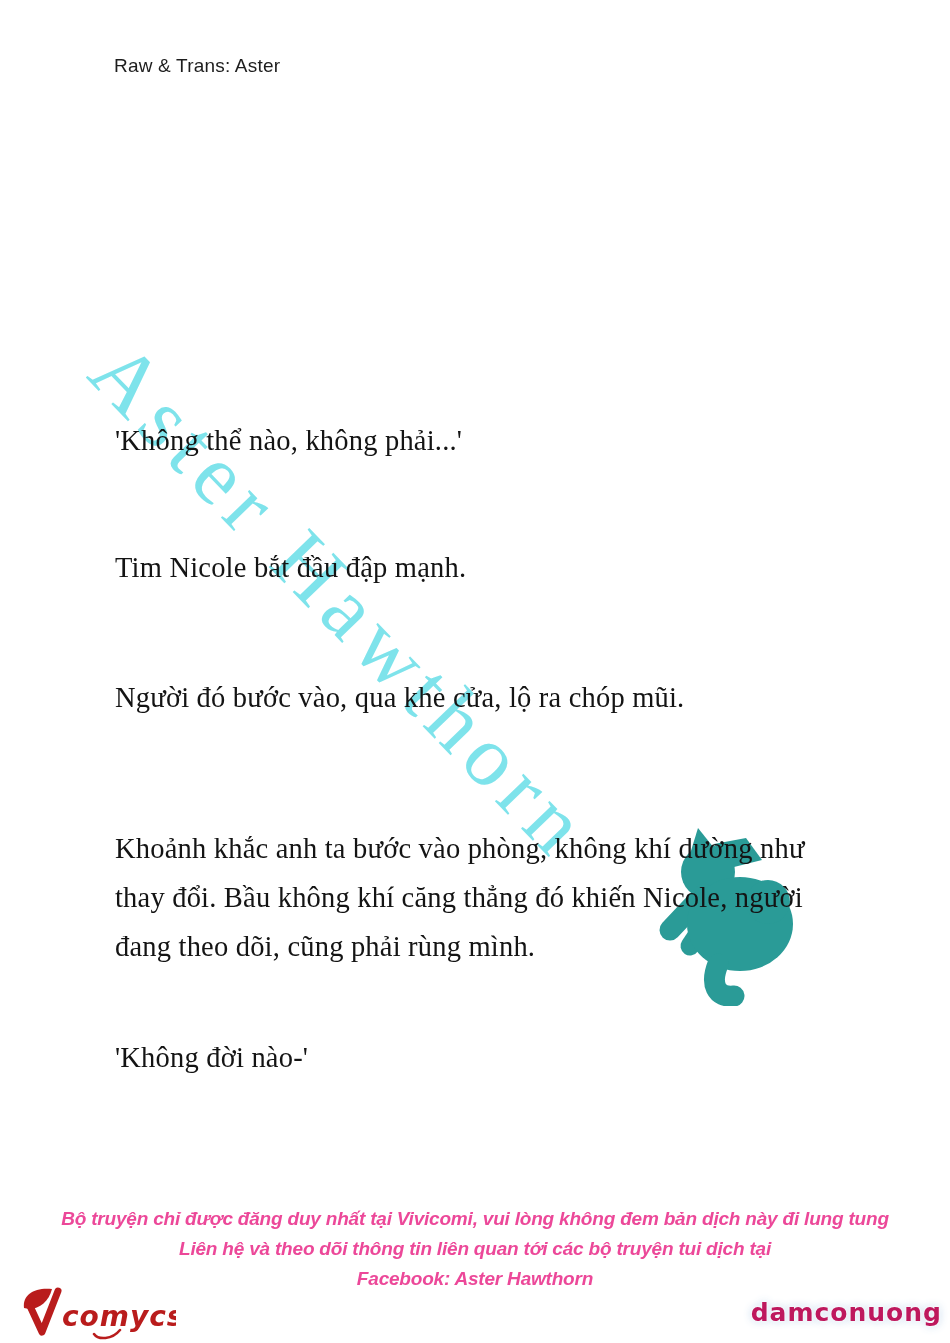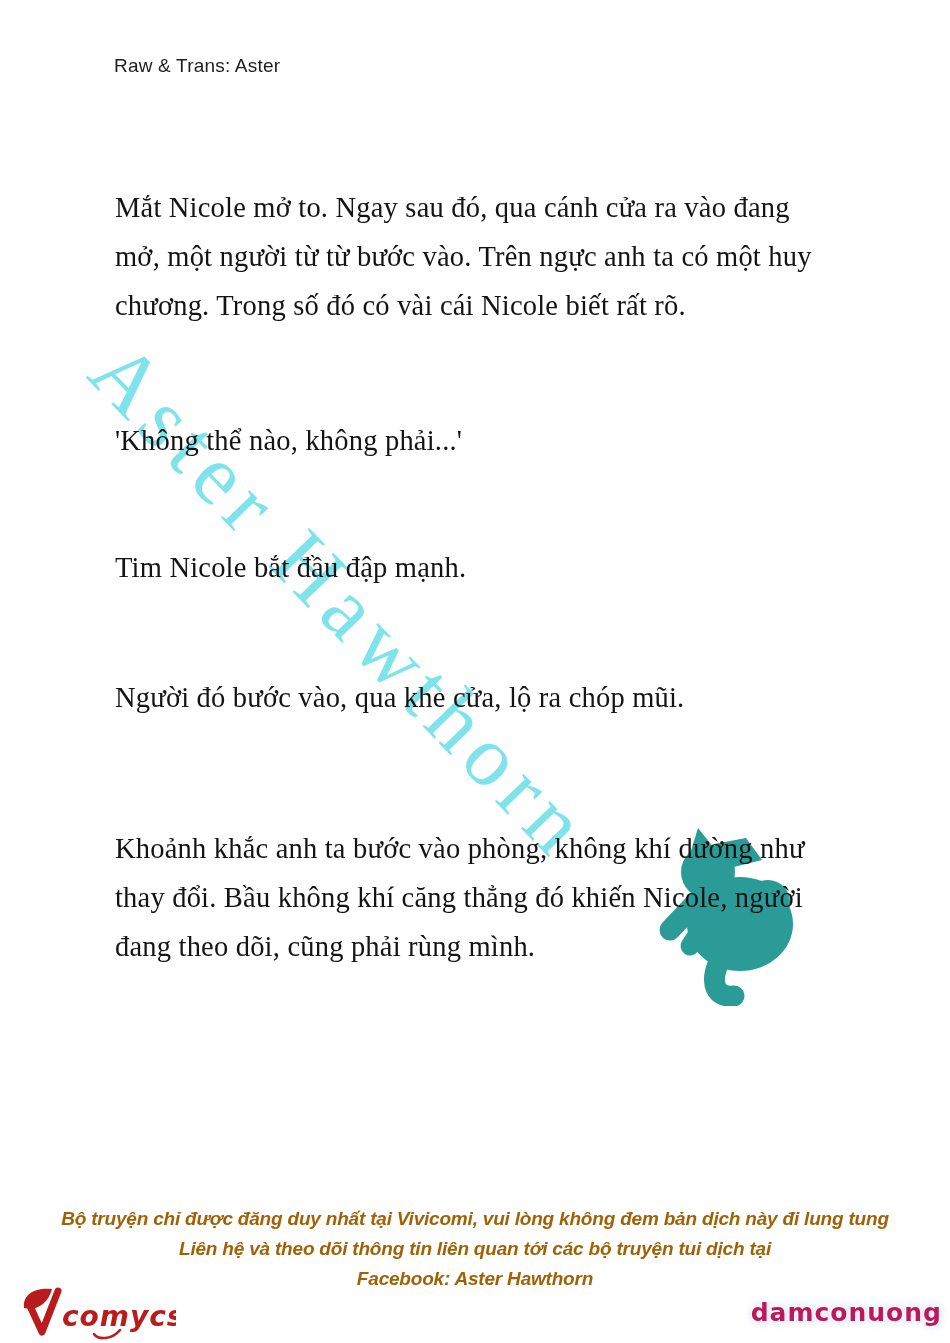--- a/index.html
+++ b/index.html
@@ -105,46 +105,44 @@
 
     <path d="M60,98 L44,122" stroke="currentColor" stroke-width="19" stroke-linecap="round" fill="none"></path>
 
     <ellipse cx="94" cy="100" rx="53" ry="47" fill="currentColor"></ellipse>
 
     <circle cx="122" cy="78" r="22" fill="currentColor"></circle>
 
     <path d="M72,140 C64,160 70,174 88,172" stroke="currentColor" stroke-width="21" stroke-linecap="round" fill="none"></path>
   </svg>
 
-  <div class="para p1">
-    <div>Mắt Nicole mở to. Ngay sau đó, qua cánh cửa ra vào đang</div>
-    <div>mở, một người từ từ bước vào. Trên ngực anh ta có một huy</div>
-    <div>chương. Trong số đó có vài cái Nicole biết rất rõ.</div>
-  </div>
 
   <div class="para p2">
     <div>'Không thể nào, không phải...'</div>
   </div>
 
   <div class="para p3">
     <div>Tim Nicole bắt đầu đập mạnh.</div>
   </div>
 
   <div class="para p4">
     <div>Người đó bước vào, qua khe cửa, lộ ra chóp mũi.</div>
   </div>
 
   <div class="para p5">
     <div>Khoảnh khắc anh ta bước vào phòng, không khí dường như</div>
     <div>thay đổi. Bầu không khí căng thẳng đó khiến Nicole, người</div>
     <div>đang theo dõi, cũng phải rùng mình.</div>
   </div>
 
+  <div class="para p6">
+    <div>'Không đời nào-'</div>
+  </div>
 
-  <div class="footer-notice" style="color: #a16207;">
+  <div class="footer-notice" style="color: #ec4899;">
     <div>Bộ truyện chỉ được đăng duy nhất tại Vivicomi, vui lòng không đem bản dịch này đi lung tung</div>
     <div>Liên hệ và theo dõi thông tin liên quan tới các bộ truyện tui dịch tại</div>
     <div>Facebook: Aster Hawthorn</div>
   </div>
 
   <div class="vcomycs" style="color: #b91c1c;">
     <svg width="160" height="54" viewBox="0 0 160 54" xmlns="http://www.w3.org/2000/svg">
 
       <path d="M8,22 C6,8 20,1 36,3 C33,15 24,23 13,23 Z" fill="currentColor"></path>
       <path d="M14,20 L26,46 L42,5" stroke="currentColor" stroke-width="7" fill="none" stroke-linecap="round" stroke-linejoin="round"></path>

